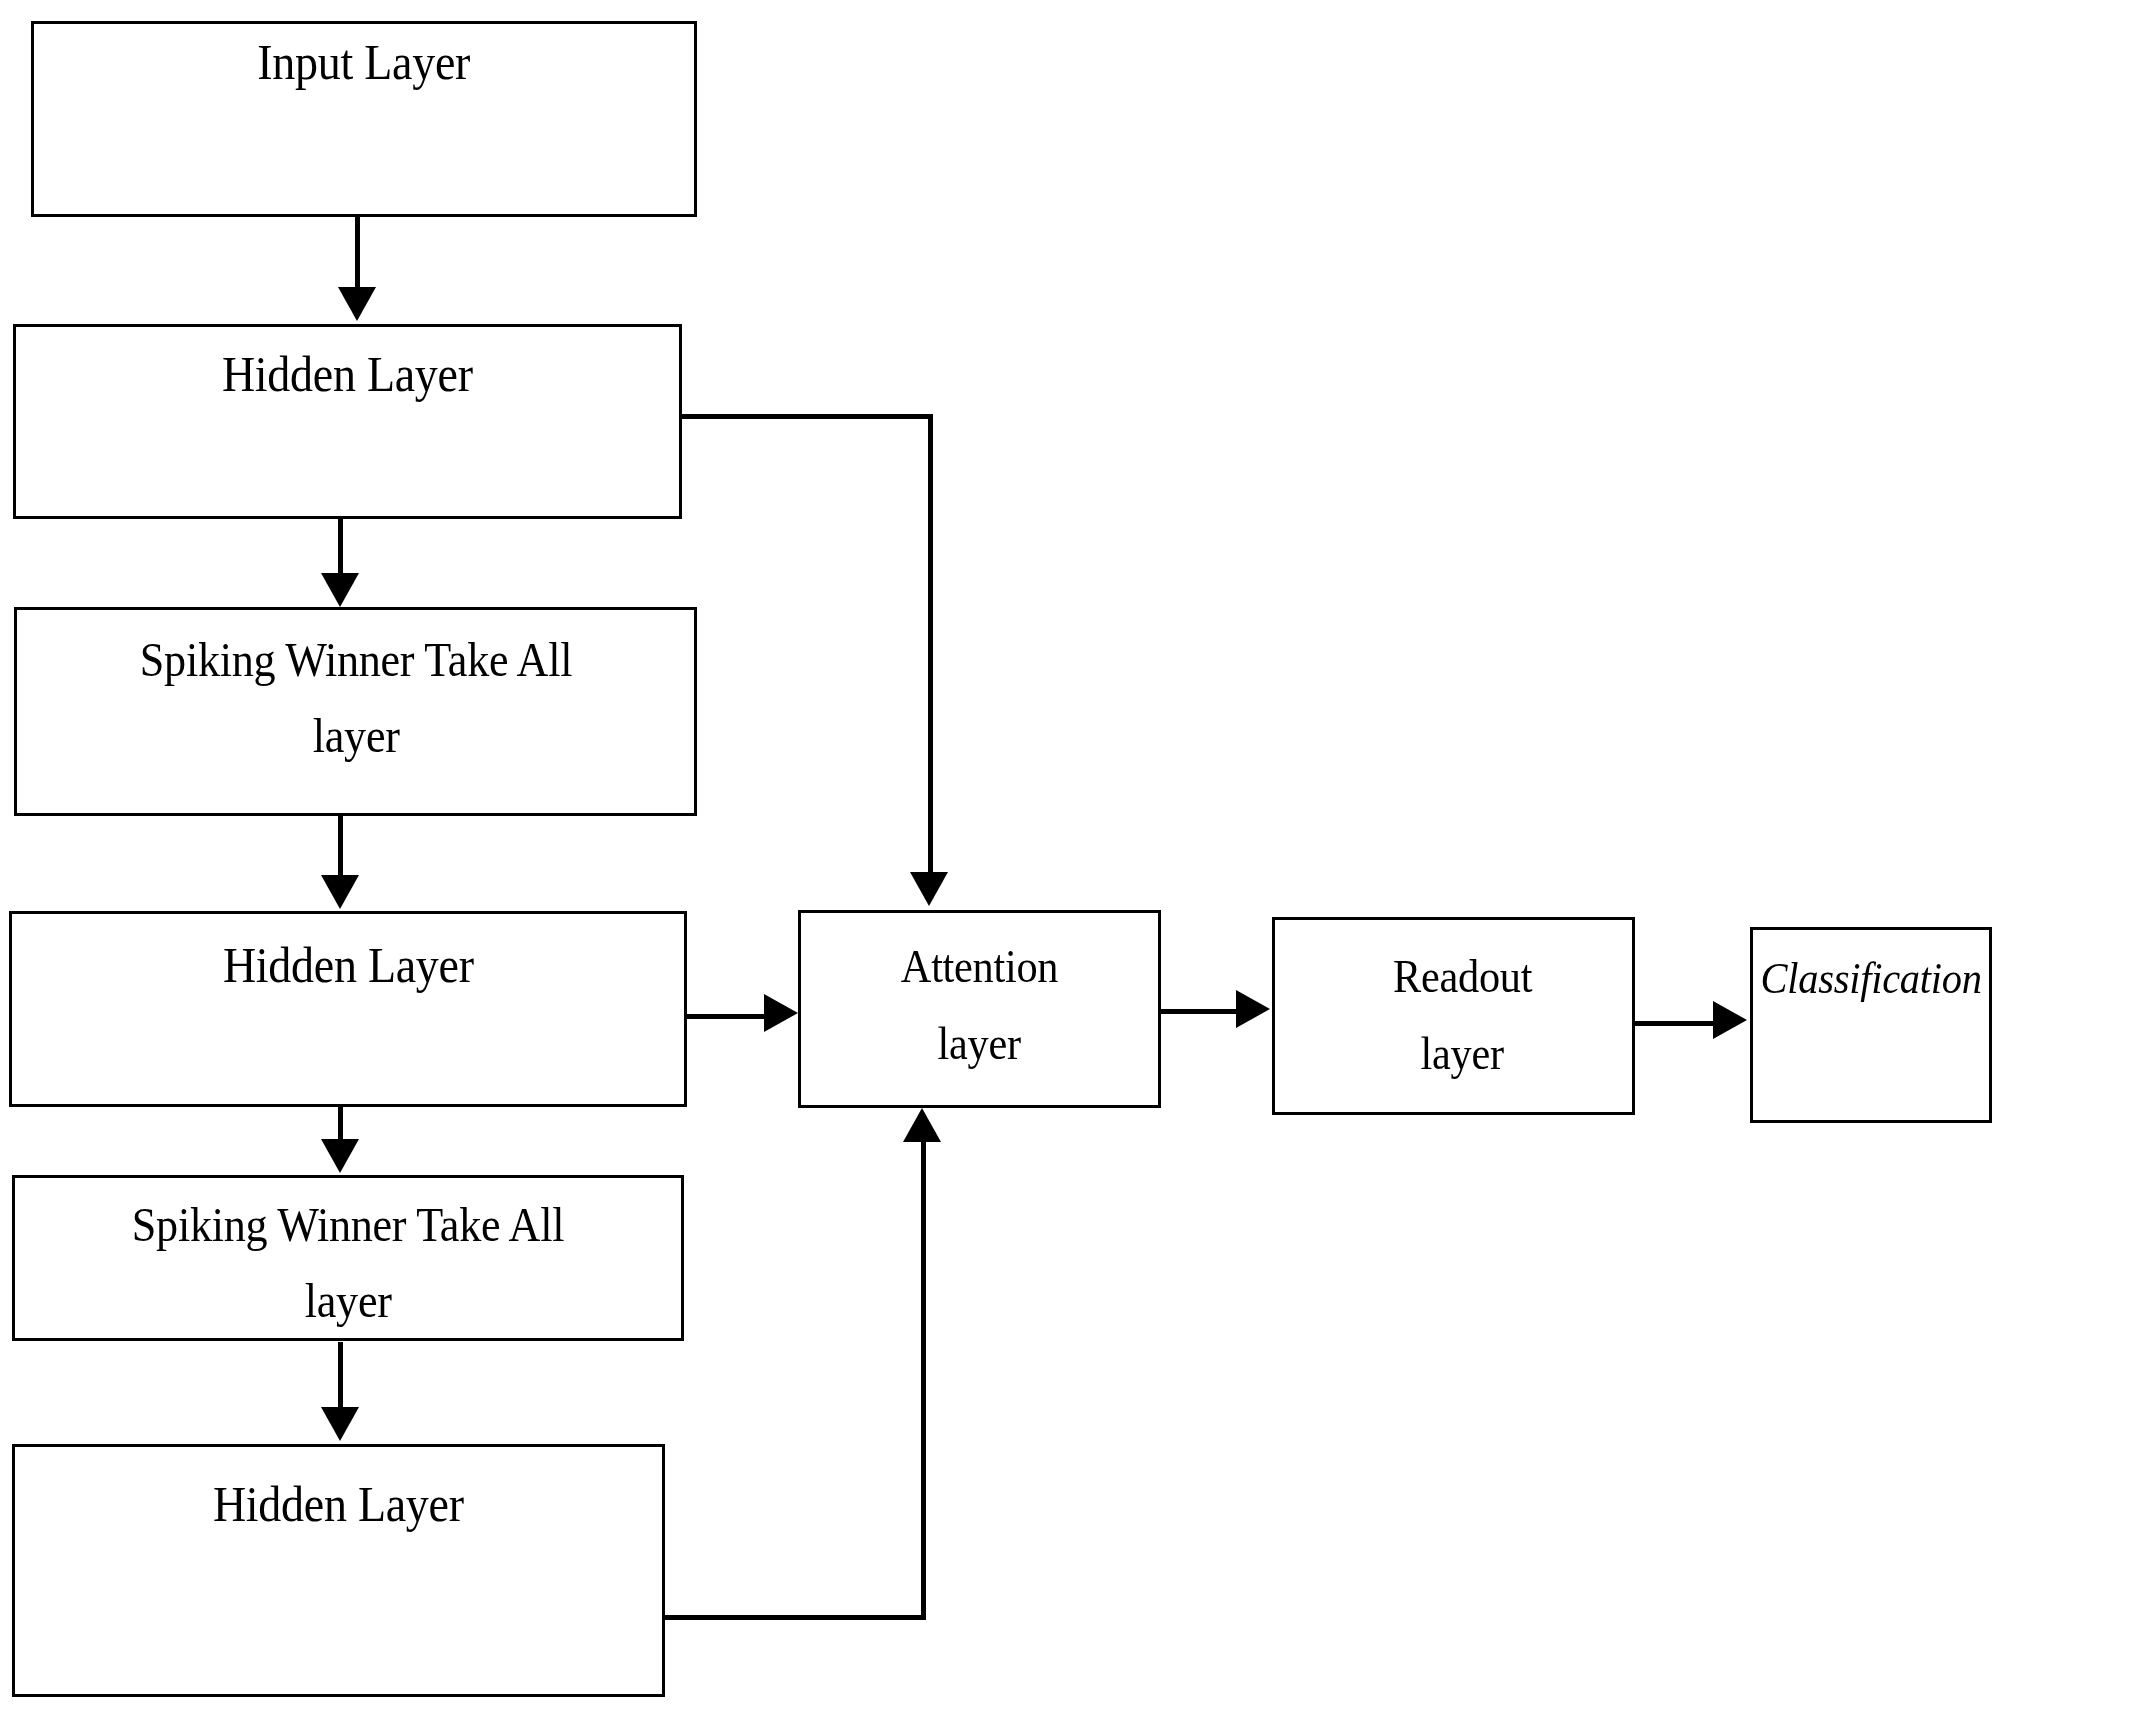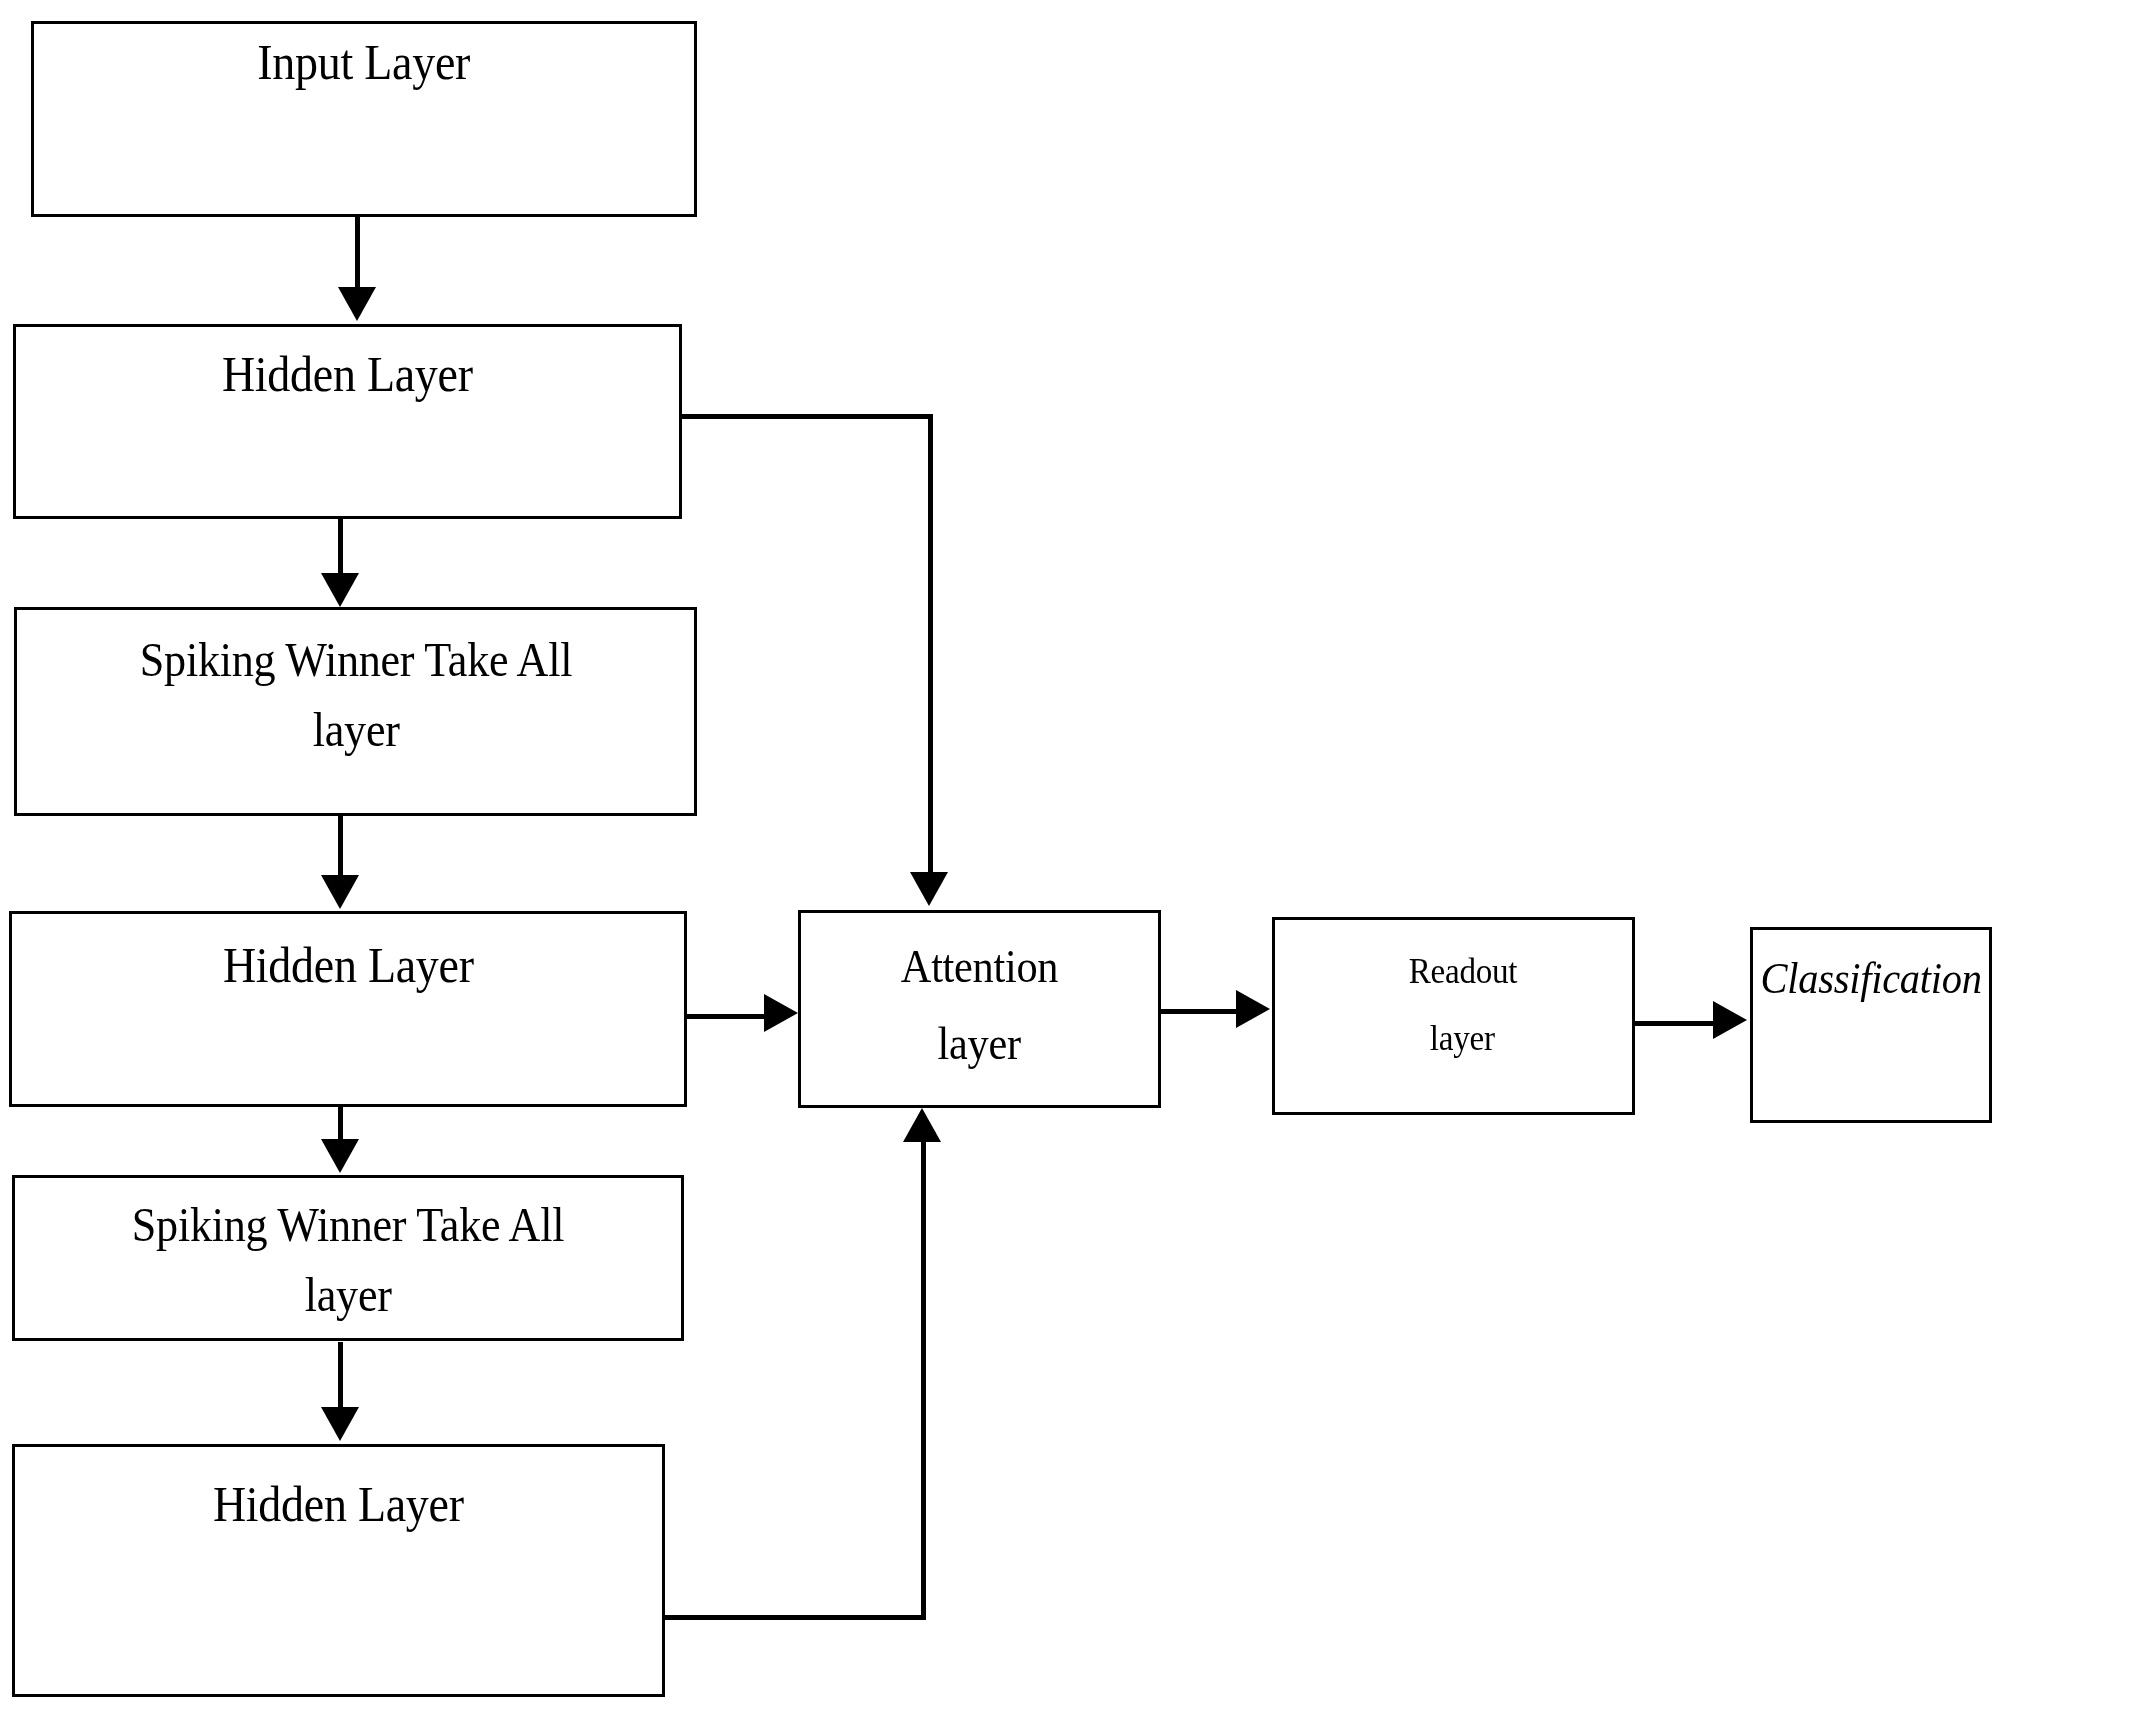--- a/index.html
+++ b/index.html
@@ -47,32 +47,32 @@
   #node-classification { left: 1750px; top: 927px; width: 242px; height: 196px; }
 
   
   #node-input .textwrap        { padding-top: 11.8px;  font-size: 50px; }
   #node-hidden-top .textwrap   { padding-top: 21px;  font-size: 50px; }
   #node-swta-1 .textwrap       { padding-top: 25px;  font-size: 48px; }
   #node-hidden-mid .textwrap   { padding-top: 25px;  font-size: 50px; }
   #node-swta-2 .textwrap       { padding-top: 22px;  font-size: 48px; }
   #node-hidden-bot .textwrap   { padding-top: 31px;  font-size: 50px; }
   #node-attention .textwrap    { padding-top: 30px;  font-size: 46px; }
-  #node-readout .textwrap      { padding-top: 33px;  font-size: 36px; padding-left: 18px; }
+  #node-readout .textwrap      { padding-top: 33px;  font-size: 46px; padding-left: 18px; }
   #node-classification .textwrap { padding-top: 26px; font-size: 44px; font-style: italic; }
 
   .textwrap {
     width: 100%;
     box-sizing: border-box;
     display: flex;
     flex-direction: column;
     align-items: center;
     gap: 27.4px;
   }
-  #node-swta-1 .textwrap, #node-swta-2 .textwrap { gap: 20px; }
+  #node-swta-1 .textwrap, #node-swta-2 .textwrap { gap: 26px; }
   #node-attention .textwrap, #node-readout .textwrap { gap: 29px; }
 
   
   .hline, .vline {
     position: absolute;
     background: #000000;
     z-index: 1;
   }
   .hline { height: 4.6px; }
   .vline { width: 4.6px; }

